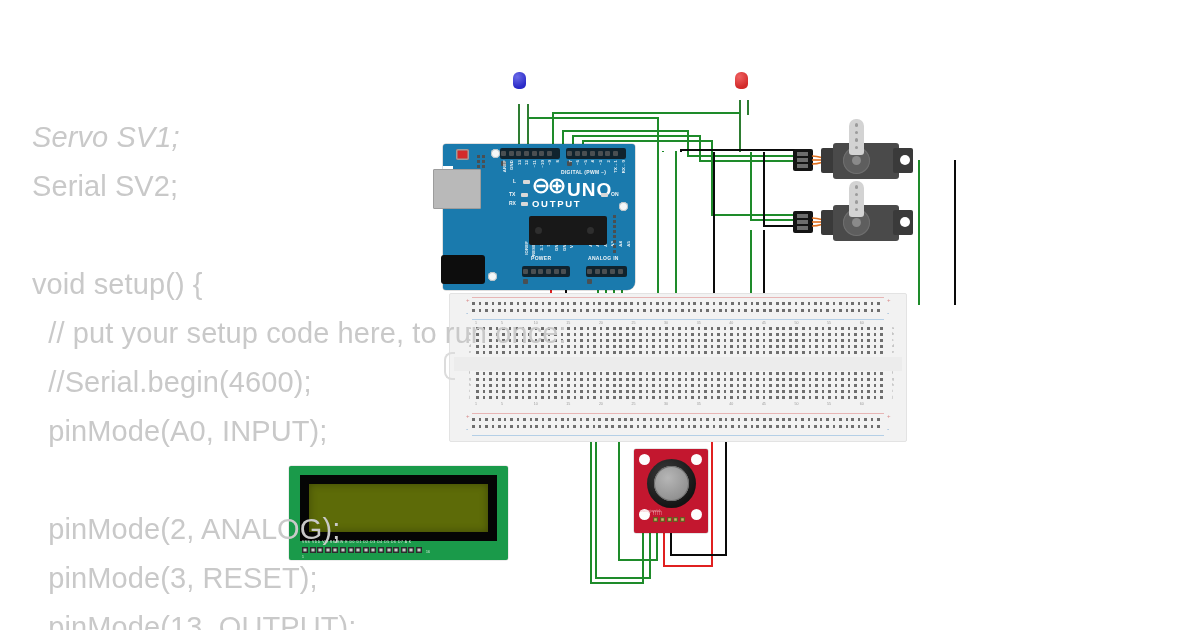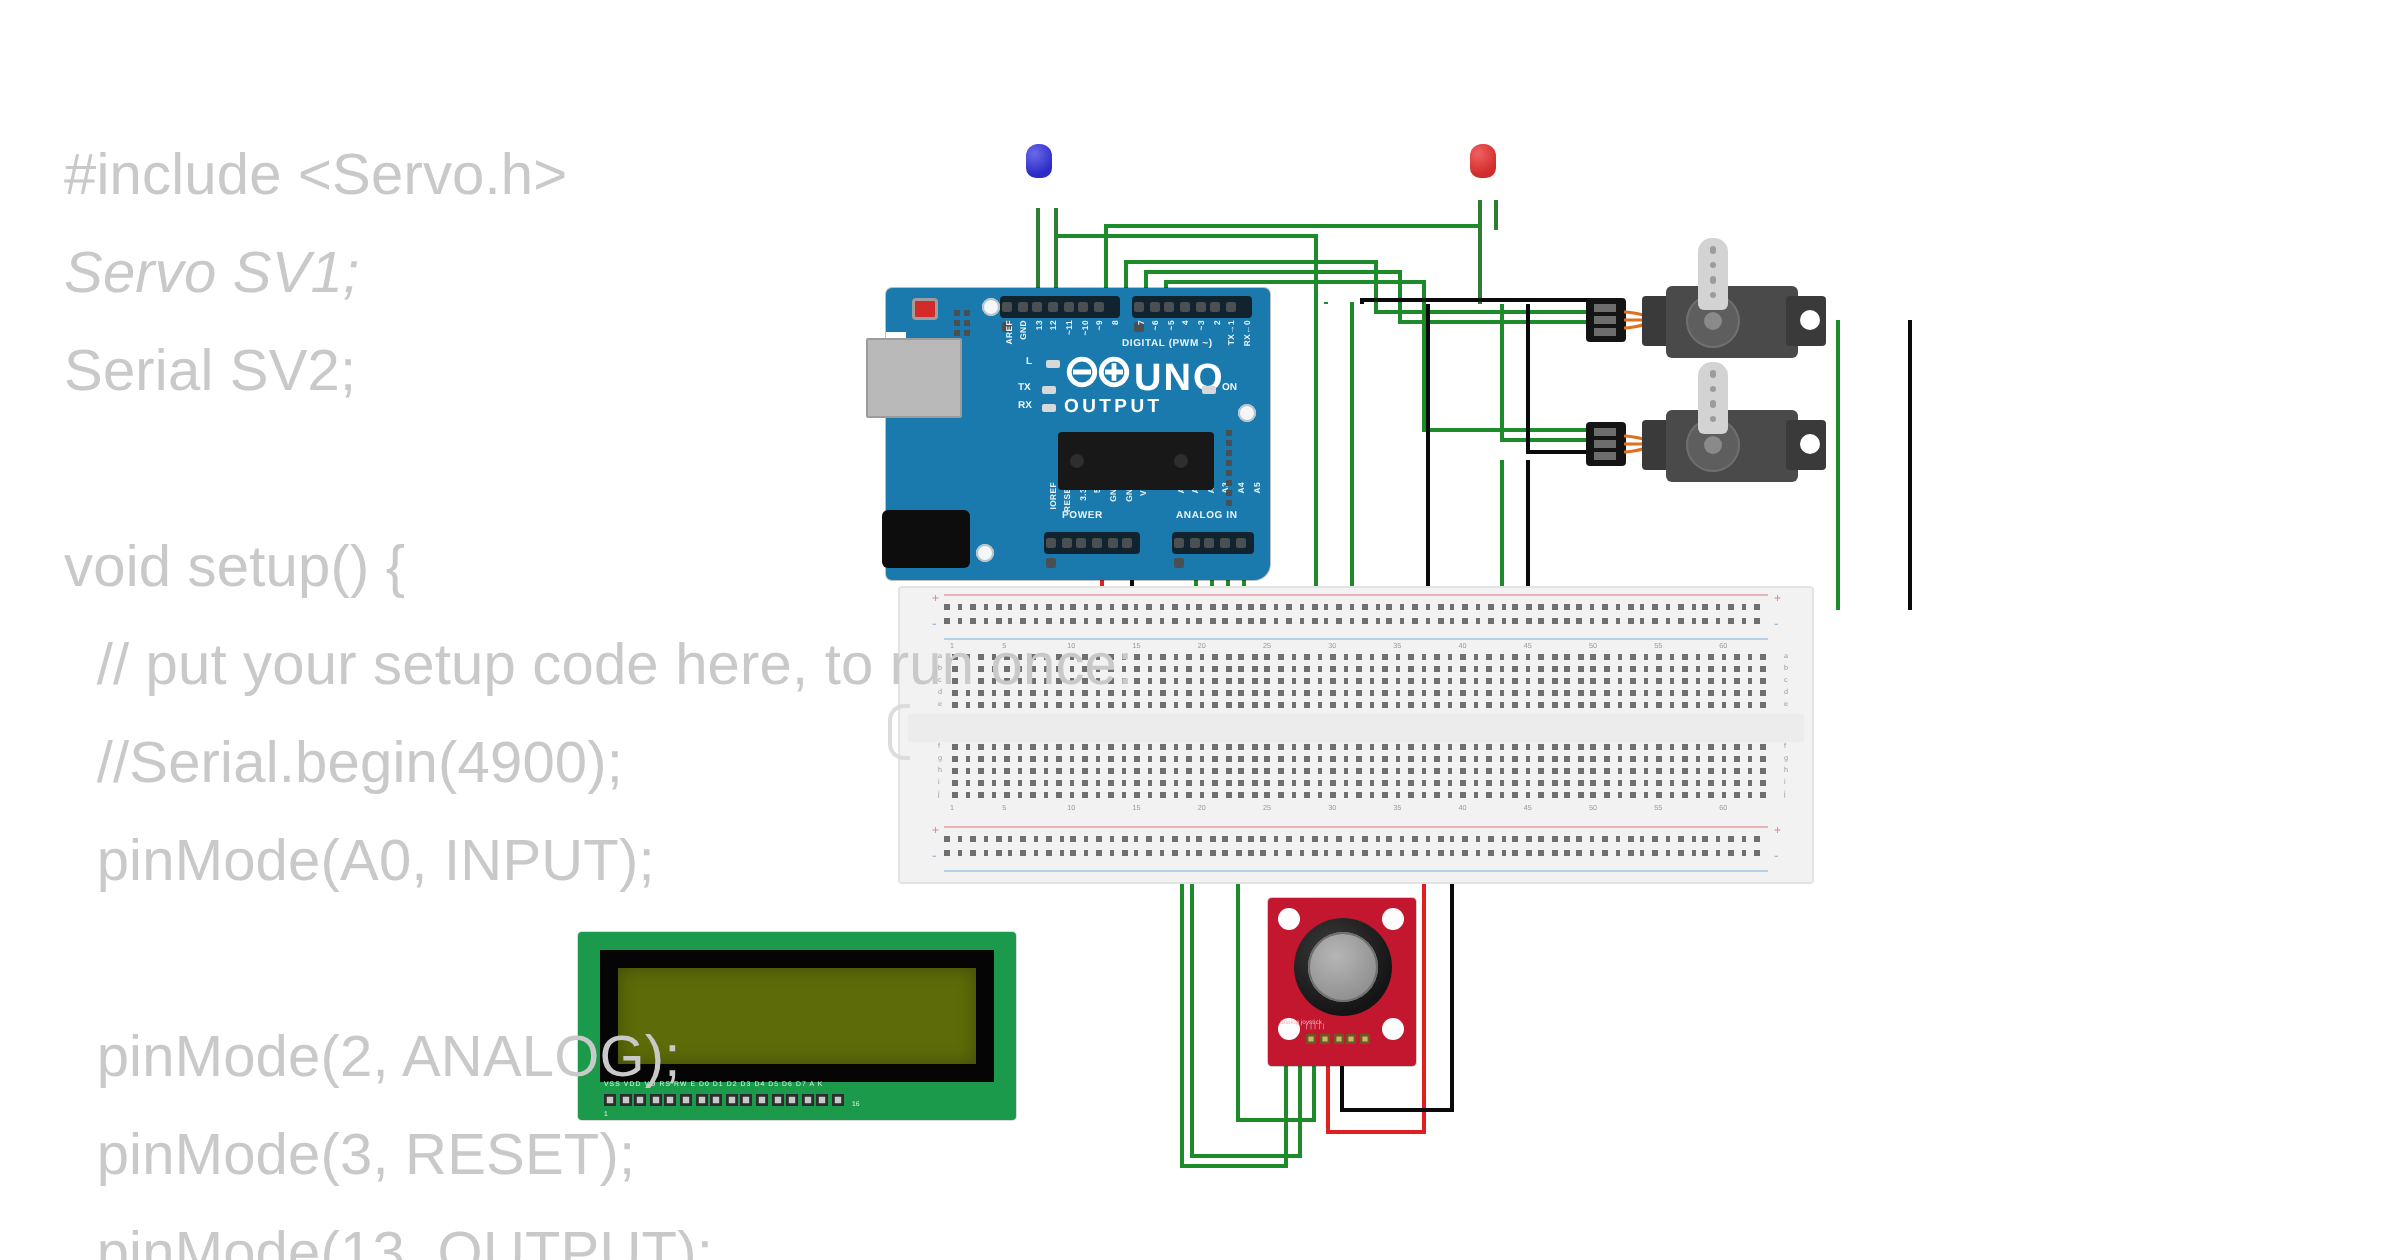--- a/index.html
+++ b/index.html
@@ -1381,23 +1381,22 @@
   <div class="pins">
     <i></i>
       <i></i>
       <i></i>
       <i></i>
       <i></i>
   </div>
 </div>
 
 <div id="code-pane">
-    <div class="ln" style="top: 72px;">#include &lt;Servo.h&gt;</div>
     <div class="ln" style="top: 121px; font-style: italic;">Servo SV1;</div>
     <div class="ln" style="top: 170px;">Serial SV2;</div>
     <div class="ln" style="top: 317px;">  // put your setup code here, to run once:</div>
     <div class="ln" style="top: 268px;">void setup() {</div>
-    <div class="ln" style="top: 366px;">  //Serial.begin(4900);</div>
+    <div class="ln" style="top: 366px;">  //Serial.begin(4600);</div>
     <div class="ln" style="top: 415px;">  pinMode(A0, INPUT);</div>
     <div class="ln" style="top: 513px;">  pinMode(2, ANALOG);</div>
     <div class="ln" style="top: 562px;">  pinMode(3, RESET);</div>
     <div class="ln" style="top: 611px;">  pinMode(13, OUTPUT);</div>
   </div>
 
 </body></html>

